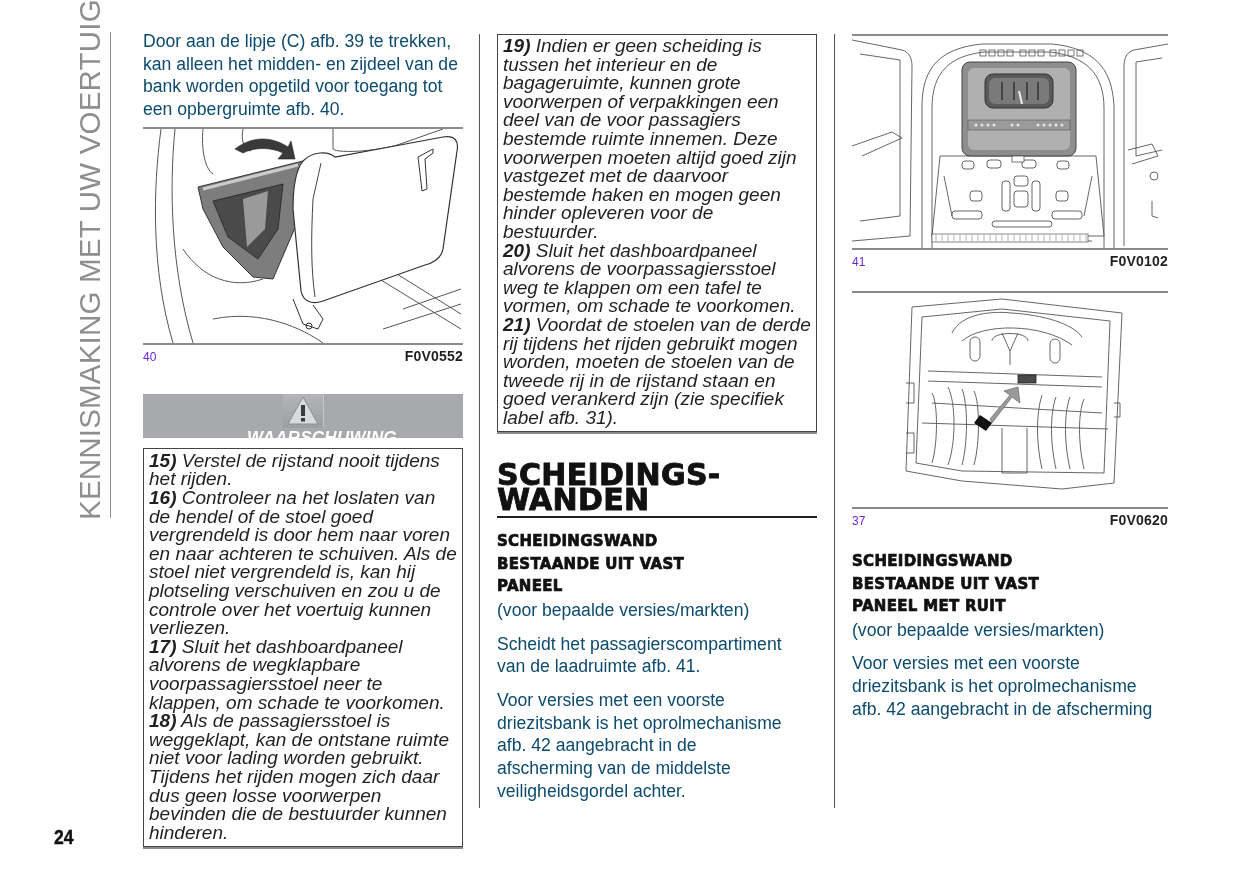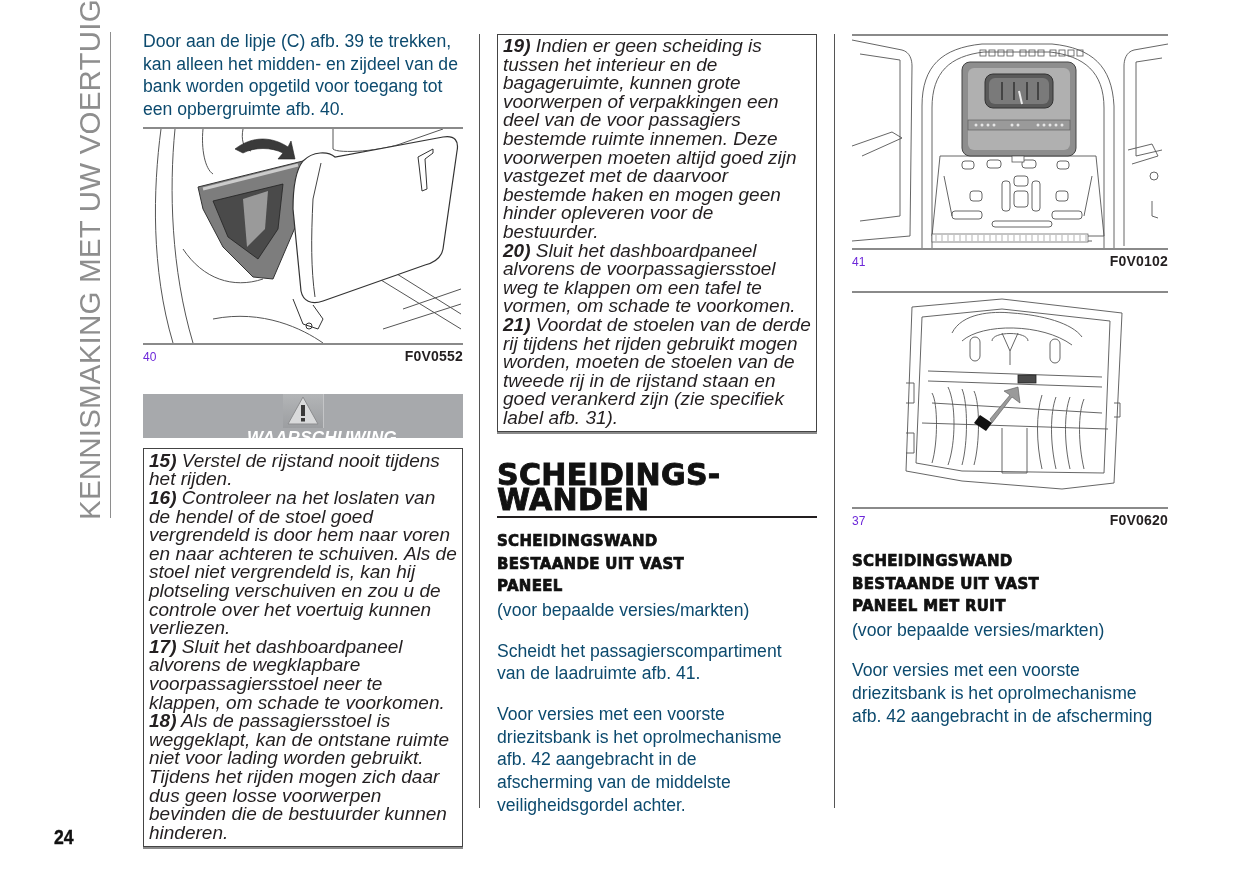--- a/index.html
+++ b/index.html
@@ -15,21 +15,21 @@
   .chapter-tab .rule { position: absolute; right: -3px; top: 2px; width: 1px; height: 486px; background: #8e8e8e; }
 
   .col { position: absolute; }
   .col-1 { left: 143px; top: 30px; width: 320px; }
   .col-2 { left: 497px; top: 34px; width: 320px; }
   .col-3 { left: 852px; top: 34px; width: 316px; }
 
   .col-divider { position: absolute; width: 1px; background: #555; }
 
   .body-text { font-size: 17.6px; line-height: 22.7px; color: #0c4a6e; margin: 0; }
-  .body-text + .body-text { margin-top: 18px; }
+  .body-text + .body-text { margin-top: 11px; }
 
   .figure { position: relative; }
   .figure .frame { border-top: 2px solid #8a8a8a; border-bottom: 2px solid #8a8a8a; position: relative; overflow: hidden; background: #fff; }
   .figure .caption { display: flex; justify-content: space-between; align-items: baseline; margin-top: 3px; }
   .figure .fig-num { font-size: 12px; color: #6d28d9; }
   .figure .fig-code { font-size: 14px; font-weight: bold; color: #231f20; letter-spacing: 0.2px; }
 
   .warning-bar { position: relative; height: 44px; background: #a7a9ac; display: flex; align-items: center; }
   .warning-bar .icon-cell { width: 40px; height: 44px; display: flex; align-items: center; justify-content: center; border-right: 1px solid #c4c5c7; background: linear-gradient(180deg,#b3b5b7,#9c9ea1); }
   .warning-bar .title { margin-left: 38px; font-size: 17px; font-weight: bold; font-style: italic; color: #ffffff; letter-spacing: 0.3px; }

